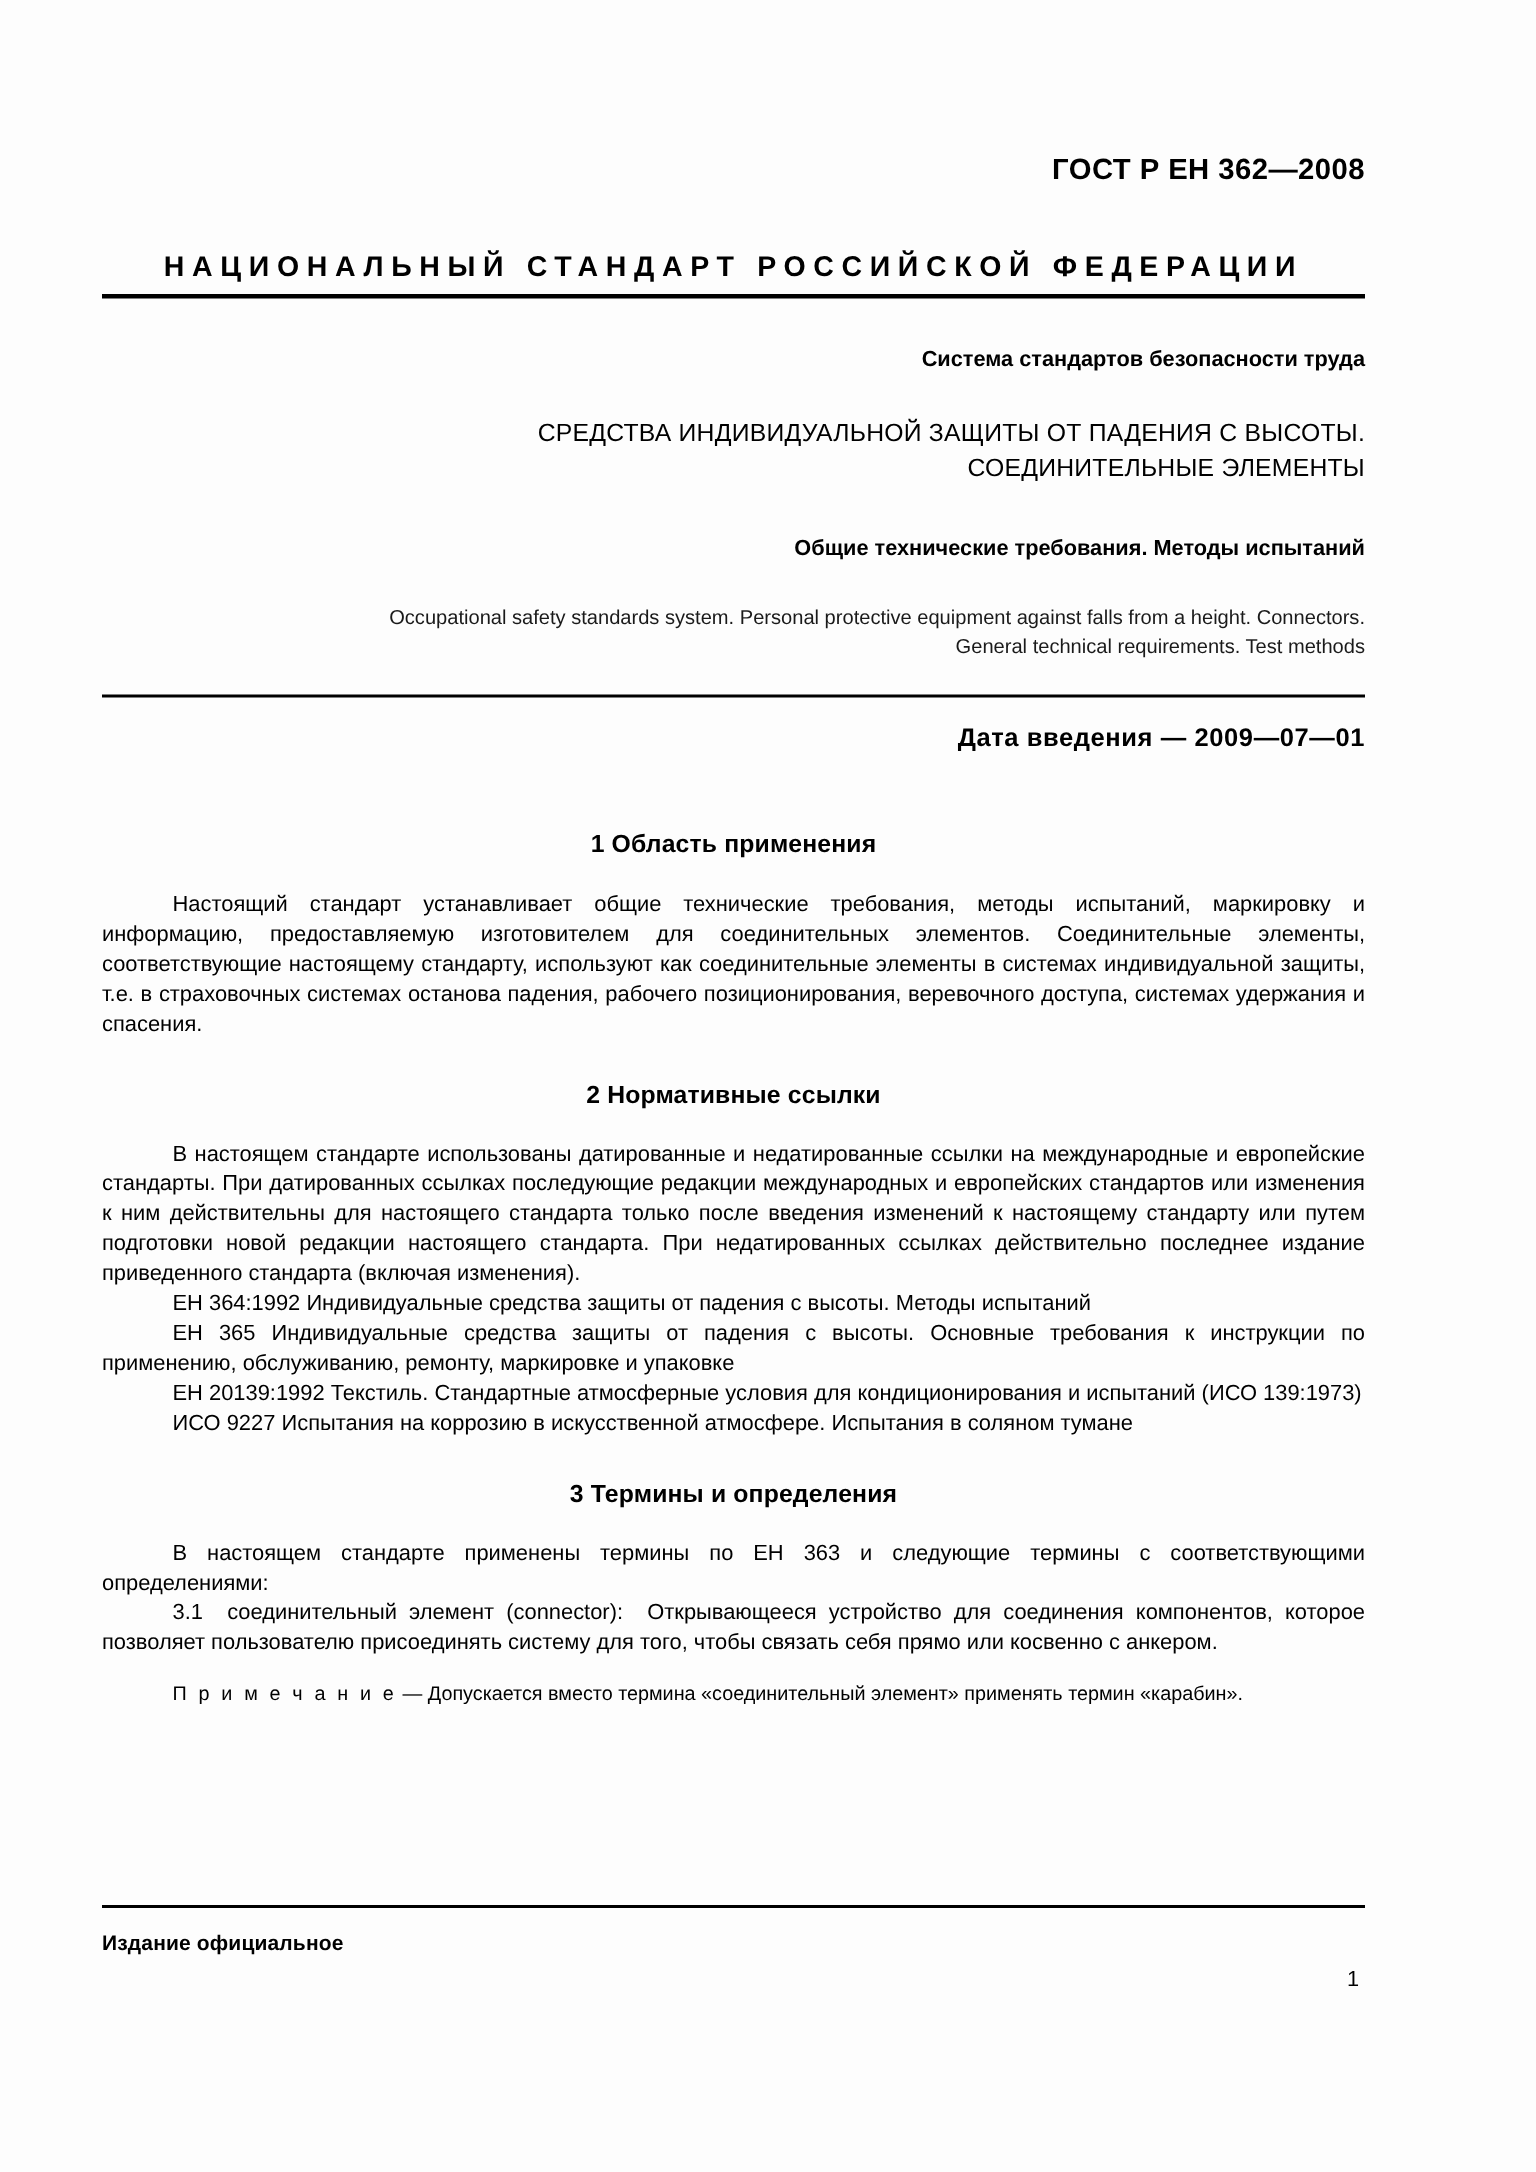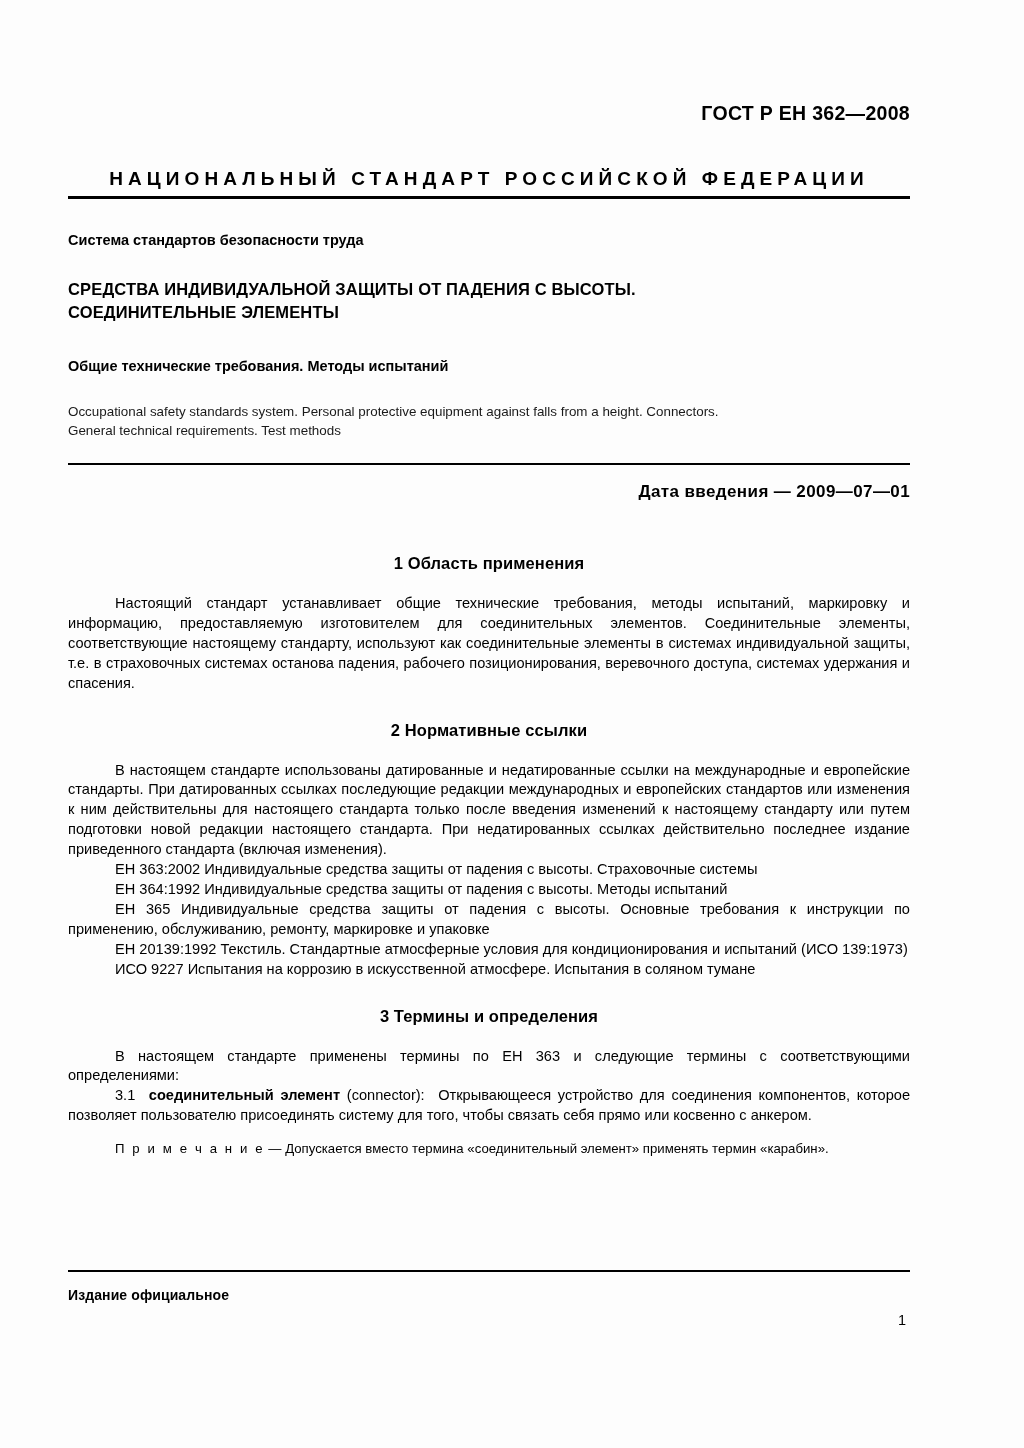--- a/index.html
+++ b/index.html
@@ -57,30 +57,30 @@
   .rule-top { top: 196px; }
   .rule-mid { top: 463px; }
   .rule-bottom { top: 1270px; height: 2.2px; }
 
   
   .title-block {
     position: absolute;
     left: 68px;
     top: 232px;
     width: 842px;
-    text-align: left;
+    text-align: right;
   }
   .sys-line {
     font-size: 14.5px;
     font-weight: bold;
     margin-bottom: 30px;
   }
   .main-title {
     font-size: 16.5px;
-    font-weight: bold;
+    font-weight: normal;
     line-height: 1.42;
     letter-spacing: 0.15px;
   }
   .sub-title {
     font-size: 14.5px;
     font-weight: bold;
     margin-top: 33px;
   }
   .eng-title {
     font-size: 13.4px;
@@ -131,21 +131,21 @@
   .note {
     font-size: 13.2px;
     line-height: 1.36;
     text-align: justify;
     margin: 0;
     text-indent: 47px;
   }
   .note .lbl {
     letter-spacing: 2.1px;
   }
-  b.term { font-weight: bold; }
+  b.term { font-weight: normal; }
 
   
   .official {
     position: absolute;
     left: 68px;
     top: 1287px;
     font-size: 14px;
     font-weight: bold;
     letter-spacing: 0.1px;
   }
@@ -187,21 +187,20 @@
   <div class="body">
 
     <h2 class="section sec1">1  Область применения</h2>
     <div class="gap-after-heading"></div>
     <p class="p indent">Настоящий стандарт устанавливает общие технические требования, методы испытаний, марки­ровку и информацию, предоставляемую изготовителем для соединительных элементов. Соединитель­ные элементы, соответствующие настоящему стандарту, используют как соединительные элементы в системах индивидуальной защиты, т.е. в страховочных системах останова падения, рабочего позицио­нирования, веревочного доступа, системах удержания и спасения.</p>
 
     <div class="gap-before-heading"></div>
     <h2 class="section sec1">2  Нормативные ссылки</h2>
     <div class="gap-after-heading"></div>
     <p class="p indent">В настоящем стандарте использованы датированные и недатированные ссылки на международ­ные и европейские стандарты. При датированных ссылках последующие редакции международных и европейских стандартов или изменения к ним действительны для настоящего стандарта только после введения изменений к настоящему стандарту или путем подготовки новой редакции настоящего стан­дарта. При недатированных ссылках действительно последнее издание приведенного стандарта (включая изменения).</p>
-    <p class="p indent">ЕН 363:2002  Индивидуальные средства защиты от падения с высоты. Страховочные системы</p>
     <p class="p indent">ЕН 364:1992  Индивидуальные средства защиты от падения с высоты. Методы испытаний</p>
     <p class="p indent">ЕН 365 Индивидуальные средства защиты от падения с высоты. Основные требования к инструкции по применению, обслуживанию, ремонту, маркировке и упаковке</p>
     <p class="p indent">ЕН 20139:1992  Текстиль. Стандартные атмосферные условия для кондиционирования и испыта­ний (ИСО 139:1973)</p>
     <p class="p indent">ИСО 9227  Испытания на коррозию в искусственной атмосфере. Испытания в соляном тумане</p>
 
     <div class="gap-before-heading"></div>
     <h2 class="section sec1">3  Термины и определения</h2>
     <div class="gap-after-heading"></div>
     <p class="p indent">В настоящем стандарте применены термины по ЕН 363 и следующие термины с соответствующи­ми определениями:</p>
     <p class="p indent"><span>3.1</span>&nbsp; <b class="term">соединительный элемент</b> <span>(connector):</span>&nbsp; <span>Открывающееся устройство для соединения компо­нентов, которое позволяет пользователю присоединять систему для того, чтобы связать себя прямо или косвенно с анкером.</span></p>

